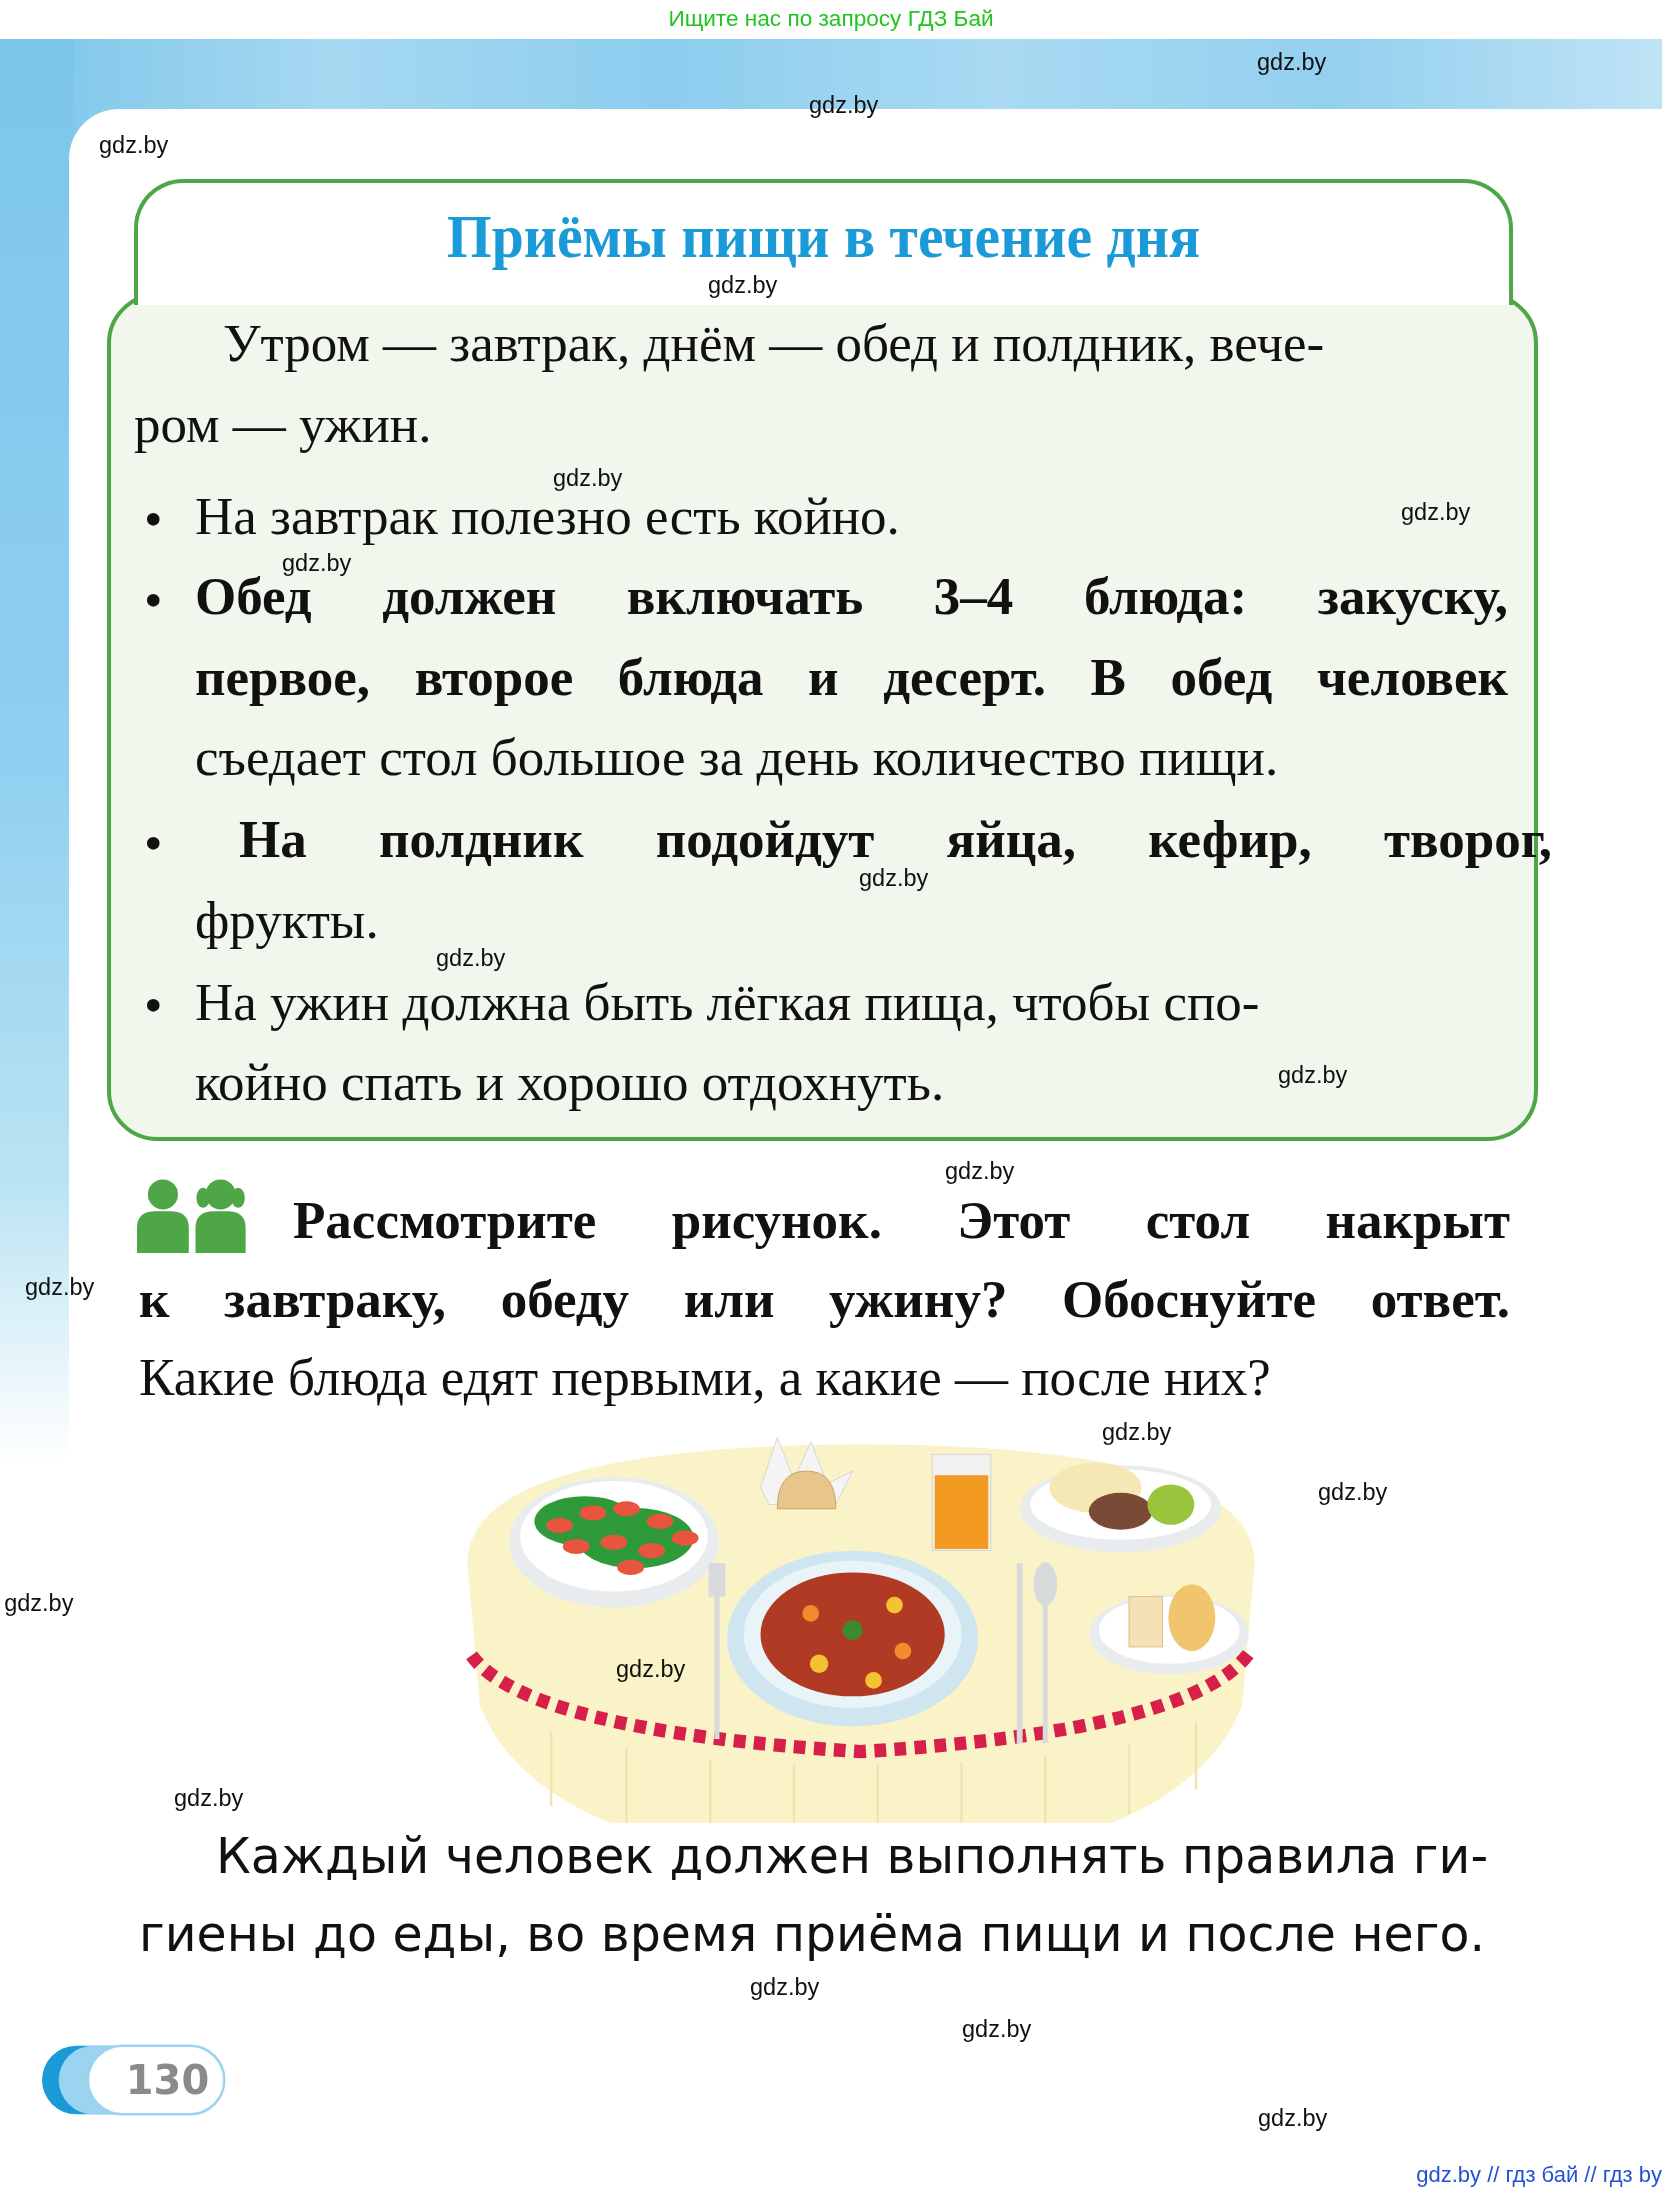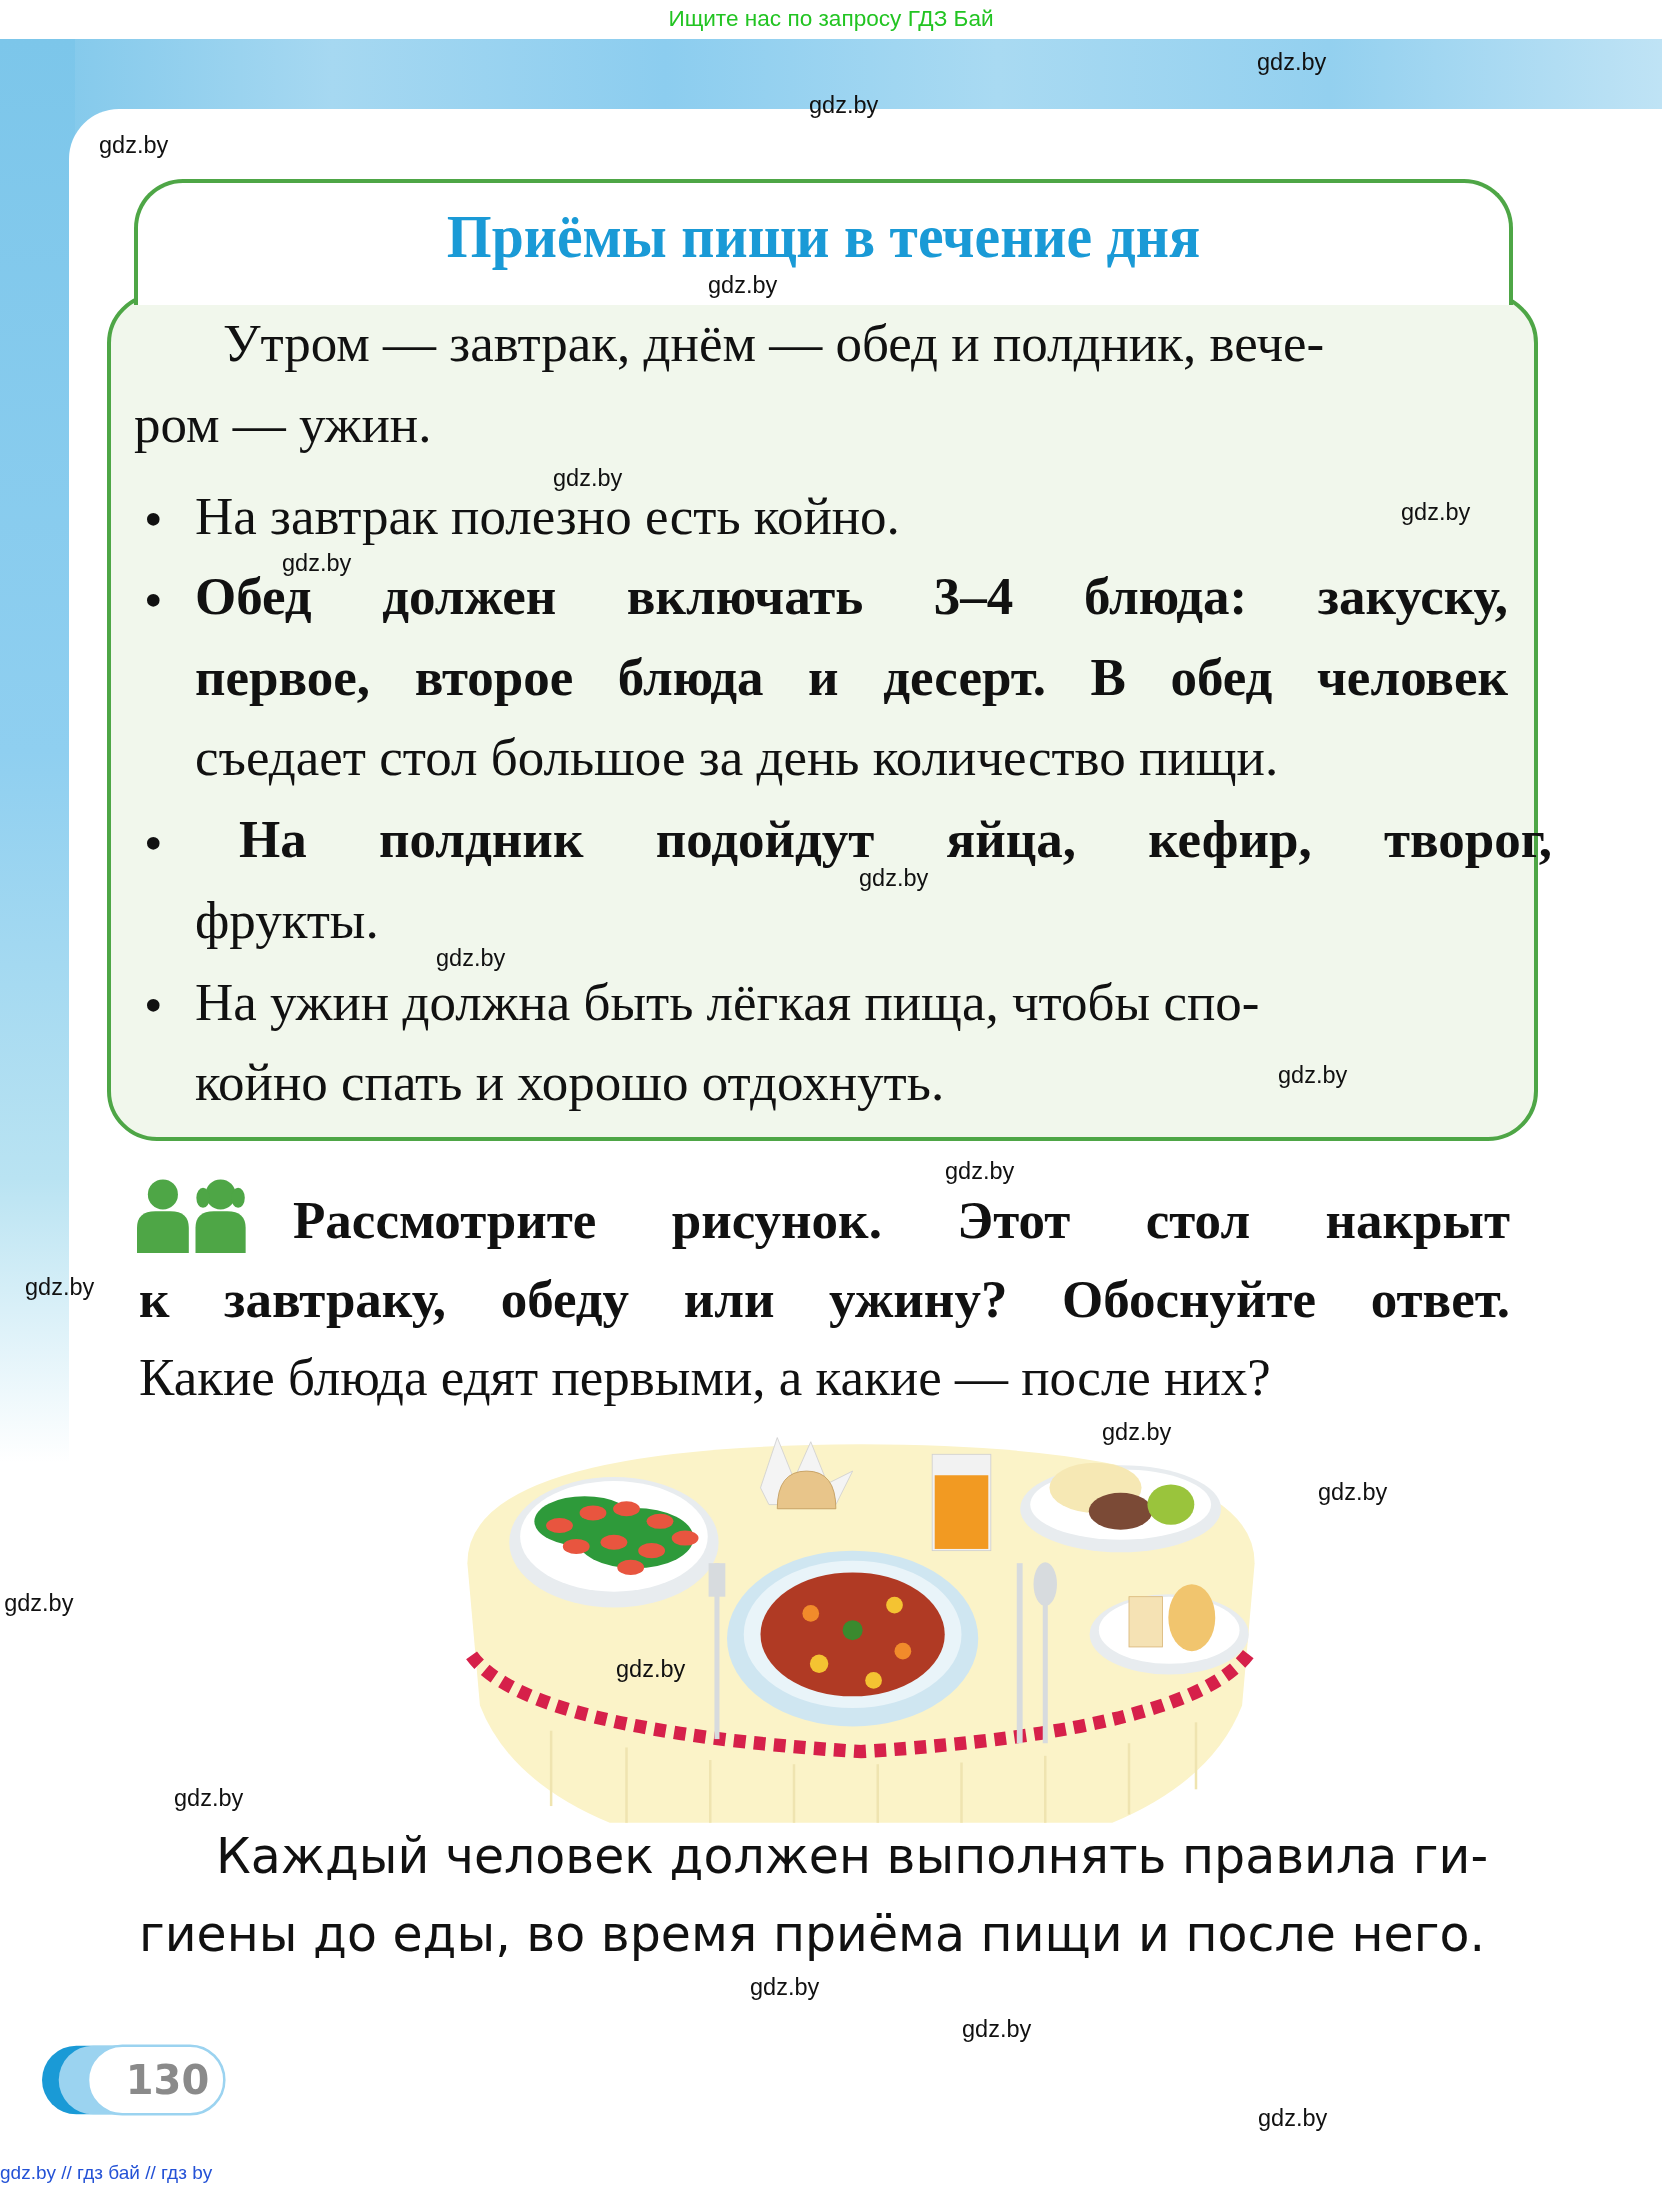--- a/index.html
+++ b/index.html
@@ -25,21 +25,21 @@
   .people-icon { left:137px; top:1176px; width:117px; height:77px; }
   .q-text { font-size:53px; color:#111; }
 
   .table-illustration { left:459px; top:1429px; width:804px; height:394px; }
 
   .hygiene { font-family:"DejaVu Sans", sans-serif; font-size:49px; color:#111; }
 
   .page-badge { left:42px; top:2044px; width:184px; height:72px; }
   .page-num { left:117px; top:2044px; width:101px; height:72px; font-family:"DejaVu Sans", sans-serif; font-weight:bold; font-size:40px; color:#8a8a8a; line-height:72px; text-align:center; }
 
-  .footer-links { left:0; top:2162px; width:1662px; text-align:left; font-family:"Liberation Sans", sans-serif; font-size:19px; color:#2452d6; }
+  .footer-links { left:0; top:2162px; width:1662px; text-align:right; font-family:"Liberation Sans", sans-serif; font-size:22px; color:#2452d6; }
 </style>
 </head>
 <body>
 
 <div class="abs top-banner">Ищите нас по запросу ГДЗ Бай</div>
 <div class="abs bg-top"></div>
 <div class="abs bg-left"></div>
 <div class="abs page"></div>
 
 <div class="abs info-box"></div>

